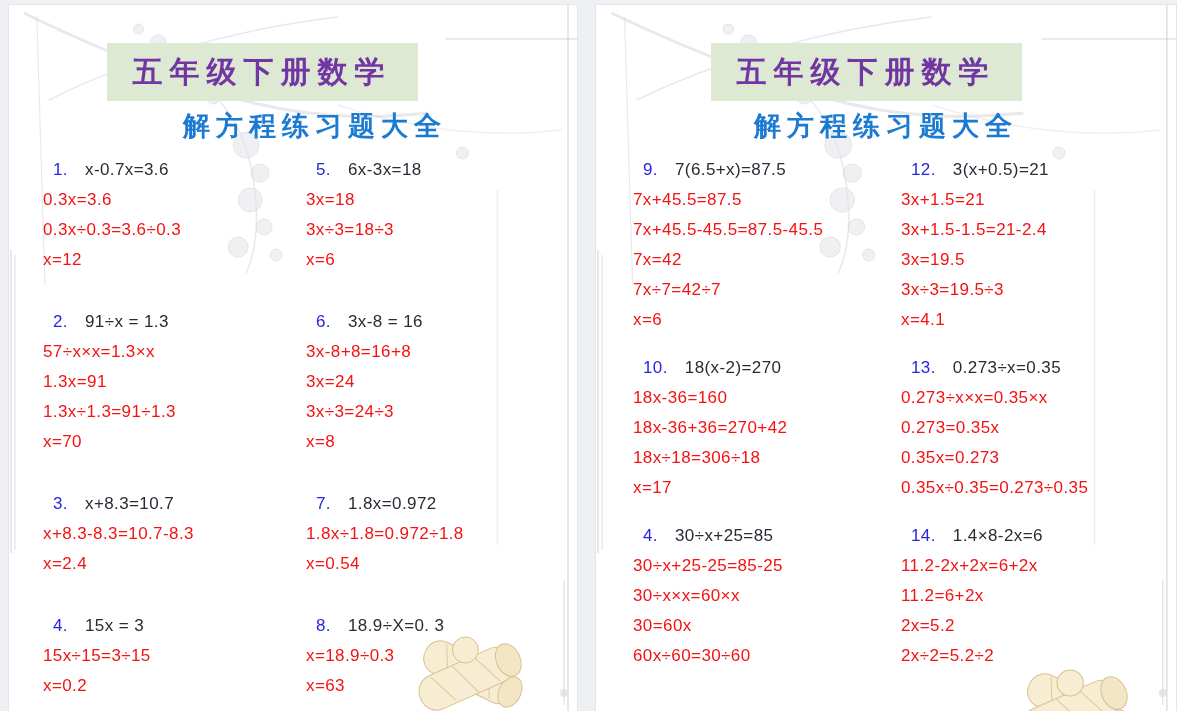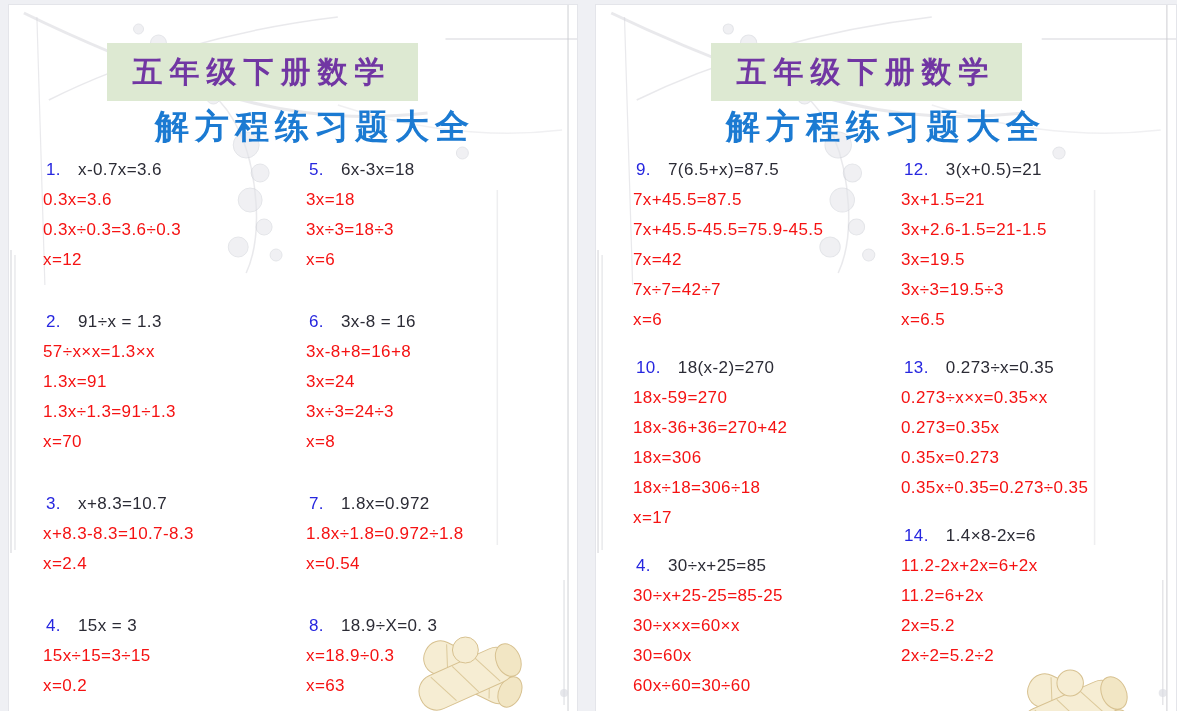--- a/index.html
+++ b/index.html
@@ -22,33 +22,33 @@
     display:inline-block;background:var(--c-title-bg,#dde9d2);
     padding:11px 26px;box-sizing:border-box;
   }
   .page-left .title-box{margin-left:-62px;}
   .page-right .title-box{margin-left:-40px;}
   .title{
     font-size:30px;line-height:36px;font-weight:bold;
     color:var(--c-title,#7136a3);letter-spacing:7px;white-space:nowrap;
   }
   .subtitle{
-    margin-top:11px;font-size:34px;line-height:29px;font-weight:bold;
+    margin-top:11px;font-size:27px;line-height:29px;font-weight:bold;
     color:var(--c-subtitle,#1b7ad2);letter-spacing:6px;white-space:nowrap;
   }
   .page-left .subtitle{padding-left:44px;}
   .problems{
     display:grid;grid-template-columns:263px 1fr;
     padding:14px 0 0 34px;
   }
   .page-right .problems{grid-template-columns:268px 1fr;padding-left:37px;}
   .block{margin-bottom:32px;}
   .page-right .block{margin-bottom:18px;}
   .line{height:30px;line-height:30px;font-size:17px;white-space:nowrap;letter-spacing:.4px;}
-  .heading{color:var(--c-problem,#2b2b35);padding-left:3px;}
+  .heading{color:var(--c-problem,#2b2b35);padding-left:10px;}
   .heading .num{color:var(--c-number,#2626df);margin-right:17px;}
   .step{color:var(--c-step,#f51212);}
 </style>
 </head>
 <body>
 
 <div class="canvas">
 
   <div class="page page-left">
     <svg class="decor" viewBox="0 0 570 740" preserveAspectRatio="none">
@@ -215,49 +215,48 @@
         <div class="title-box">
           <span class="title">五年级下册数学</span>
         </div>
         <div class="subtitle">解方程练习题大全</div>
       </div>
       <div class="problems">
         <div class="col">
             <div class="block">
               <div class="line heading"><span class="num">9.</span><span class="eq">7(6.5+x)=87.5</span></div>
               <div class="line step">7x+45.5=87.5</div>
-              <div class="line step">7x+45.5-45.5=75.9-45.5</div>
+              <div class="line step">7x+45.5-45.5=87.5-45.5</div>
               <div class="line step">7x=42</div>
               <div class="line step">7x÷7=42÷7</div>
               <div class="line step">x=6</div>
             </div>
             <div class="block">
               <div class="line heading"><span class="num">10.</span><span class="eq">18(x-2)=270</span></div>
-              <div class="line step">18x-59=270</div>
+              <div class="line step">18x-36=160</div>
               <div class="line step">18x-36+36=270+42</div>
-              <div class="line step">18x=306</div>
               <div class="line step">18x÷18=306÷18</div>
               <div class="line step">x=17</div>
             </div>
             <div class="block">
               <div class="line heading"><span class="num">4.</span><span class="eq">30÷x+25=85</span></div>
               <div class="line step">30÷x+25-25=85-25</div>
               <div class="line step">30÷x×x=60×x</div>
               <div class="line step">30=60x</div>
               <div class="line step">60x÷60=30÷60</div>
             </div>
           </div>
         <div class="col">
             <div class="block">
               <div class="line heading"><span class="num">12.</span><span class="eq">3(x+0.5)=21</span></div>
               <div class="line step">3x+1.5=21</div>
-              <div class="line step">3x+2.6-1.5=21-1.5</div>
+              <div class="line step">3x+1.5-1.5=21-2.4</div>
               <div class="line step">3x=19.5</div>
               <div class="line step">3x÷3=19.5÷3</div>
-              <div class="line step">x=6.5</div>
+              <div class="line step">x=4.1</div>
             </div>
             <div class="block">
               <div class="line heading"><span class="num">13.</span><span class="eq">0.273÷x=0.35</span></div>
               <div class="line step">0.273÷x×x=0.35×x</div>
               <div class="line step">0.273=0.35x</div>
               <div class="line step">0.35x=0.273</div>
               <div class="line step">0.35x÷0.35=0.273÷0.35</div>
             </div>
             <div class="block">
               <div class="line heading"><span class="num">14.</span><span class="eq">1.4×8-2x=6</span></div>

